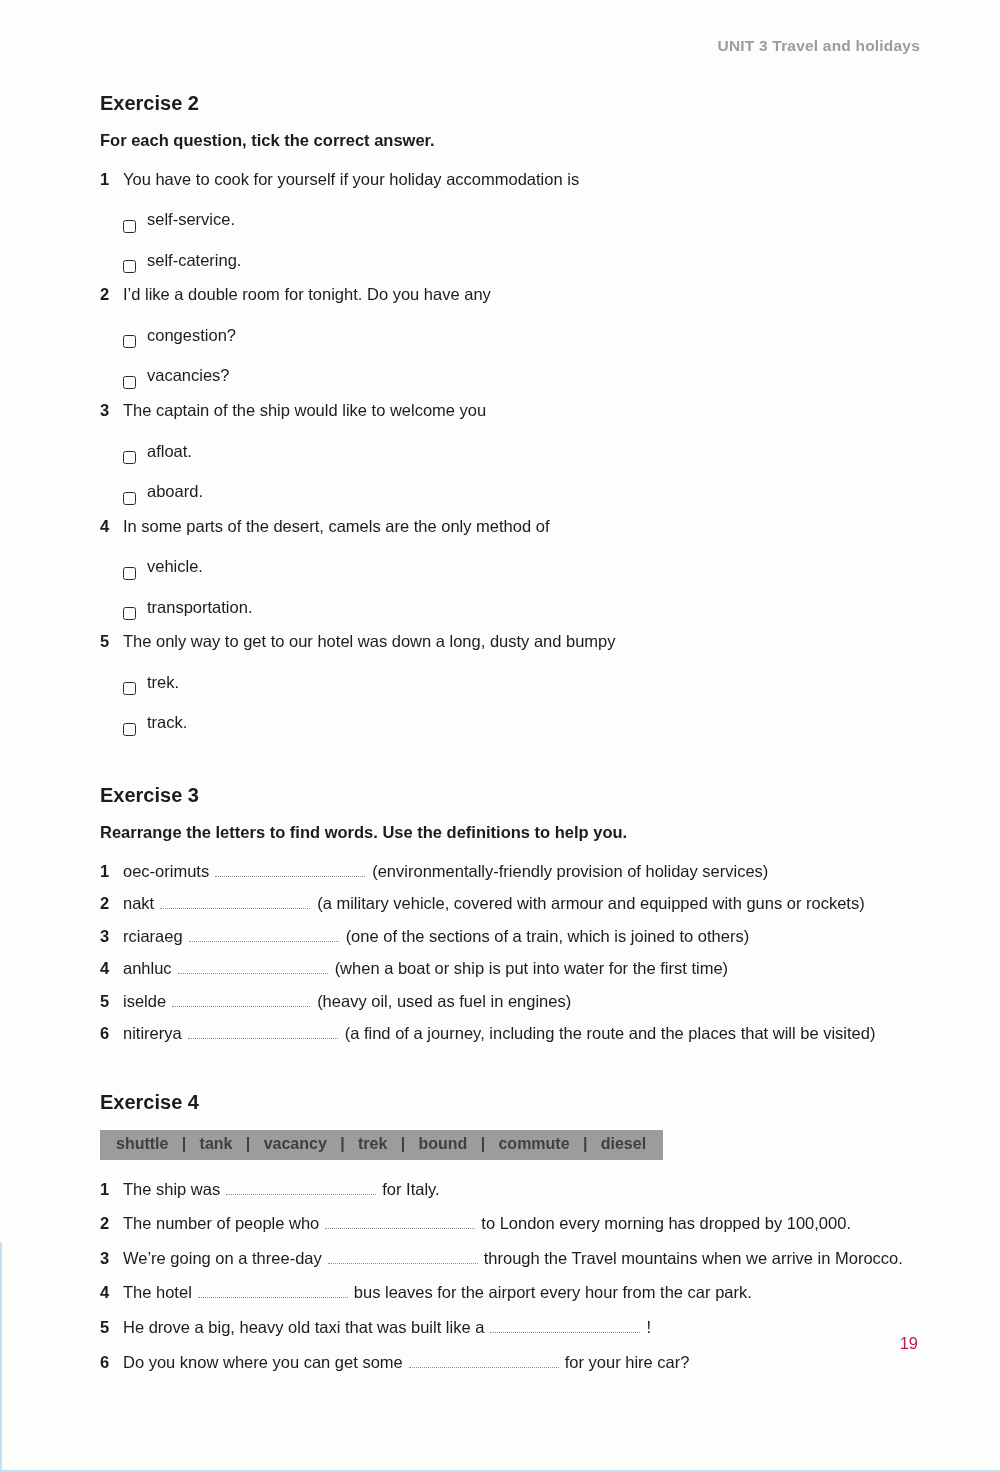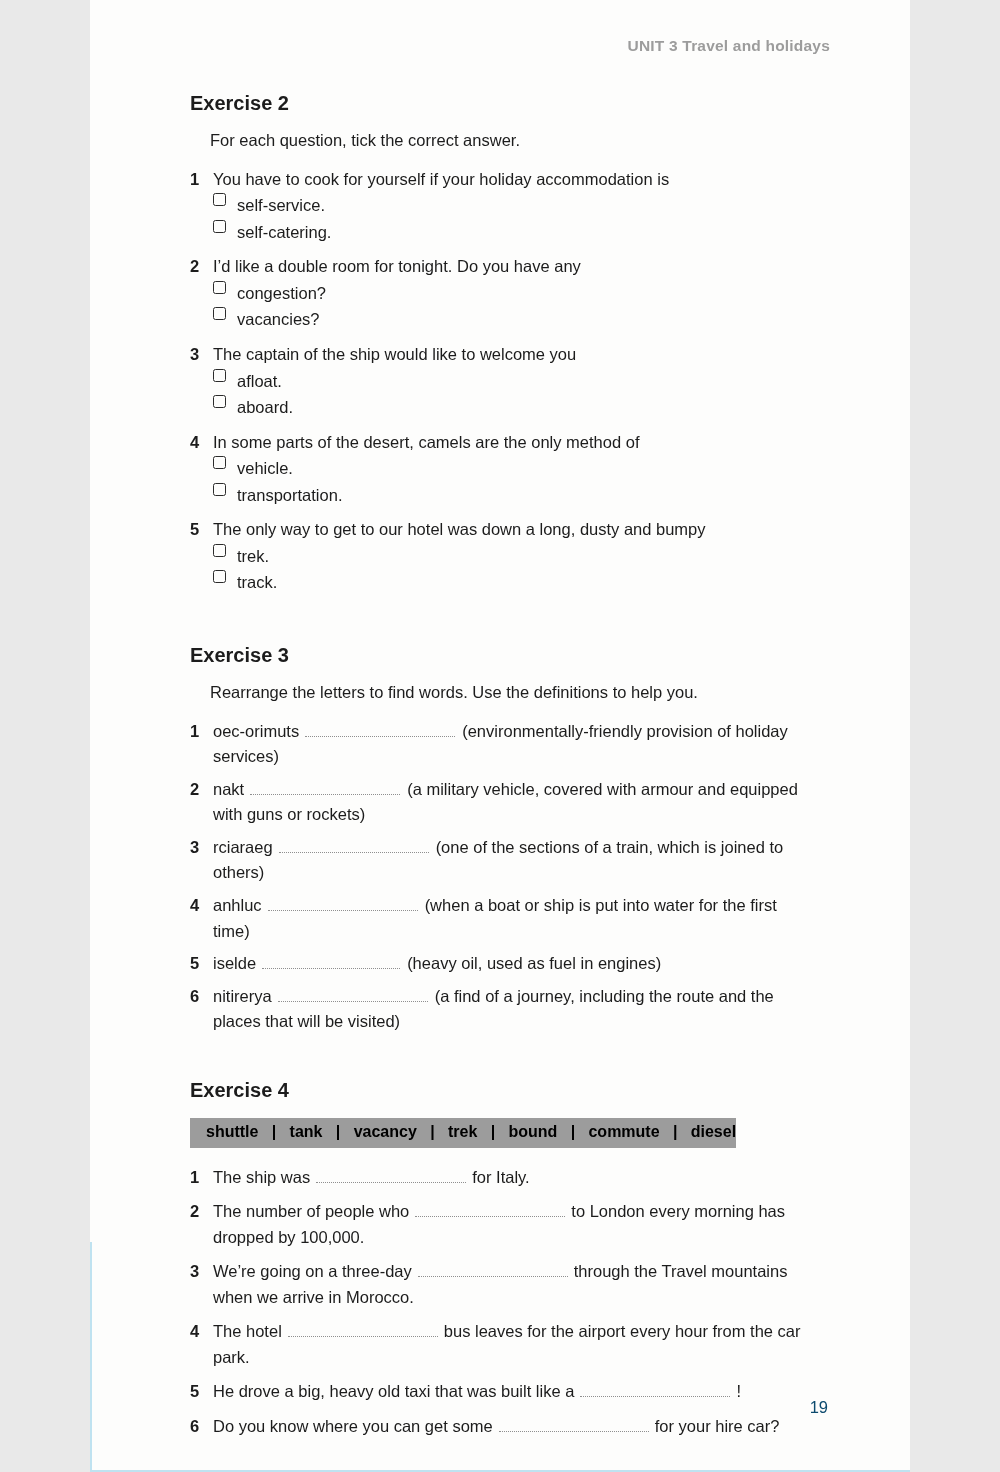--- a/index.html
+++ b/index.html
@@ -1,21 +1,21 @@
 <!DOCTYPE html>
 <html><head>
 <meta charset="utf-8">
 <style>
   * { box-sizing: border-box; margin: 0; padding: 0; }
   html, body { background: #e9e9e9; }
   body { font-family: "Liberation Sans", sans-serif; }
 
   .page {
     position: relative;
-    width: 820px;
+    width: 1000px;
     height: 1472px;
     margin: 0 auto;
     background: #fdfdfc;
     color: #1c1c1c;
     font-size: 16.5px;
     line-height: 1.55;
     overflow: hidden;
   }
 
   .unit-header {
@@ -30,41 +30,40 @@
 
   .content { padding: 88px 92px 0 100px; }
 
   .ex-title {
     font-size: 20px;
     font-weight: bold;
     margin-bottom: 9px;
   }
 
   .instruction {
-    font-weight: normal;
+    font-weight: bold;
     margin-bottom: 13px;
-    margin-left: 20px;
   }
 
   
   .q {
     position: relative;
     padding-left: 23px;
     margin-bottom: 9px;
   }
   .num {
     position: absolute;
     left: 0;
     top: 0;
     font-weight: bold;
   }
   .opt {
     display: flex;
-    align-items: flex-start;
-    margin-top: 1px;
+    align-items: flex-end;
+    margin-top: 15px;
   }
   .cb {
     display: inline-block;
     width: 13px;
     height: 13px;
     border: 1.7px solid #2b2b2b;
     border-radius: 2.5px;
     margin-right: 11px;
     flex: 0 0 auto;
   }
@@ -84,41 +83,41 @@
     vertical-align: baseline;
     margin: 0 7px 0 6px;
   }
   .blank.narrow { width: 138px; }
 
   
   .section-4 { margin-top: 40px; }
   .word-bank {
     display: inline-block;
     background: #9c9c9c;
-    color: #000000;
+    color: #404040;
     font-weight: bold;
     font-size: 16px;
-    padding: 2px 0 3px 16px;
+    padding: 2px 17px 3px 16px;
     margin: 3px 0 17px 0;
     white-space: pre;
     text-align: right;
   }
   .sentence {
     position: relative;
     padding-left: 23px;
     margin-bottom: 9px;
   }
   .sentence .blank { margin: 0 6px; }
 
   .page-number {
     position: absolute;
-    top: 1395px;
+    top: 1331px;
     right: 82px;
     font-size: 16.5px;
-    color: #0c4a6e;
+    color: #be185d;
   }
 
   .scan-edge-bottom {
     position: absolute;
     left: 0; bottom: 0;
     width: 100%; height: 2px;
     background: #bfe2f0;
   }
   .scan-edge-left {
     position: absolute;

